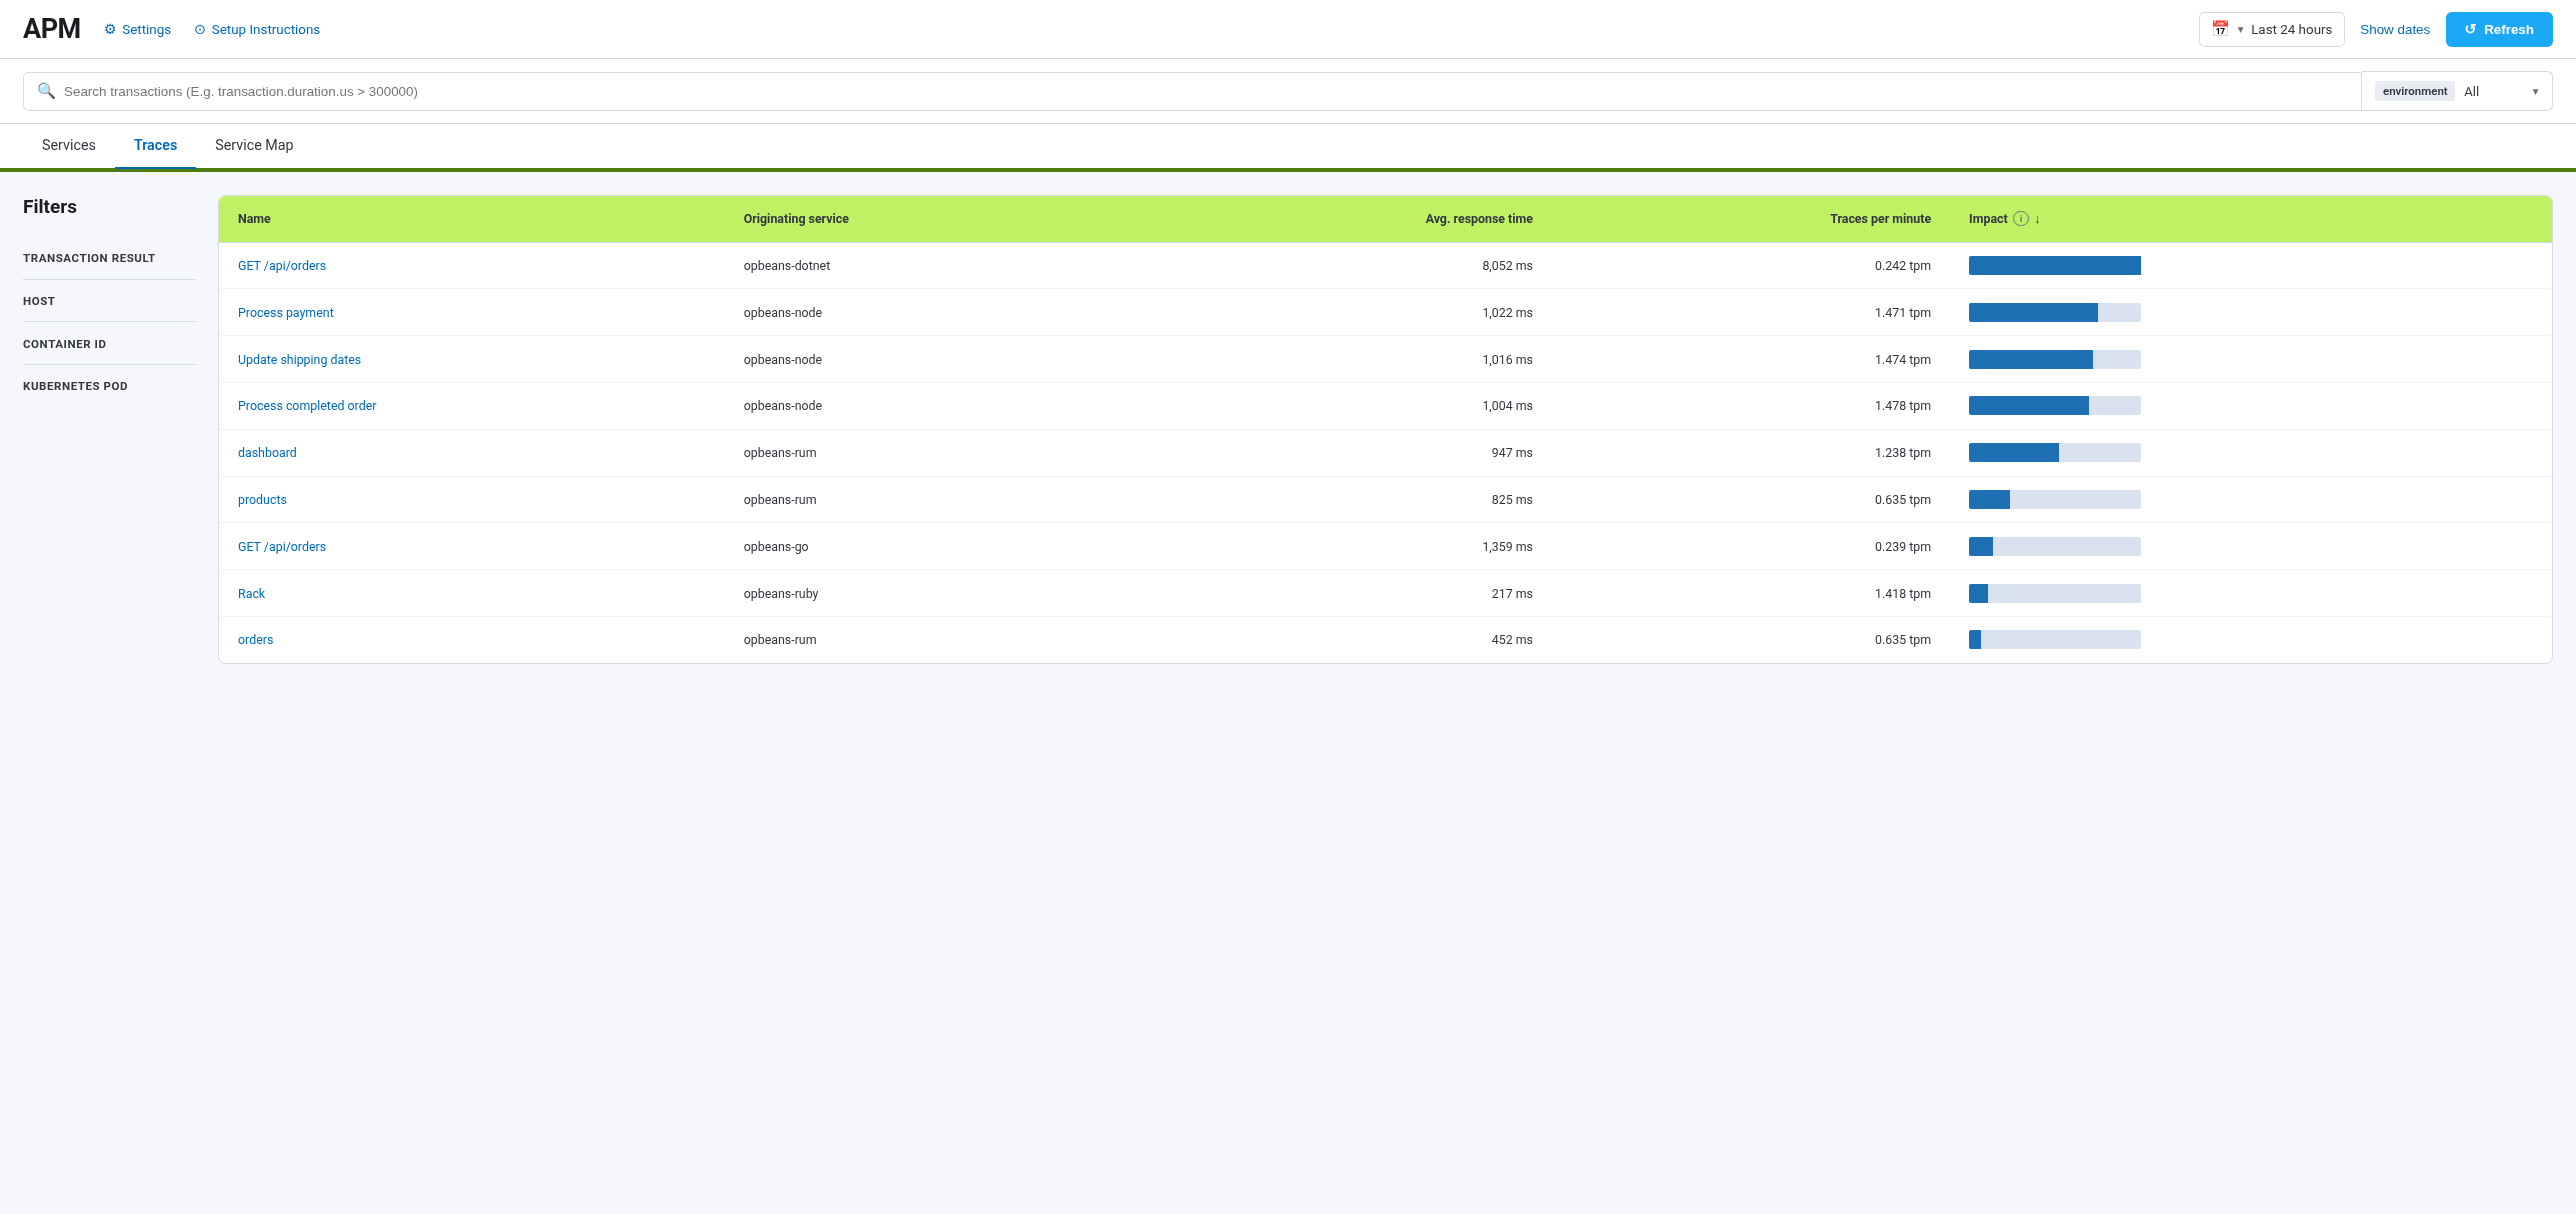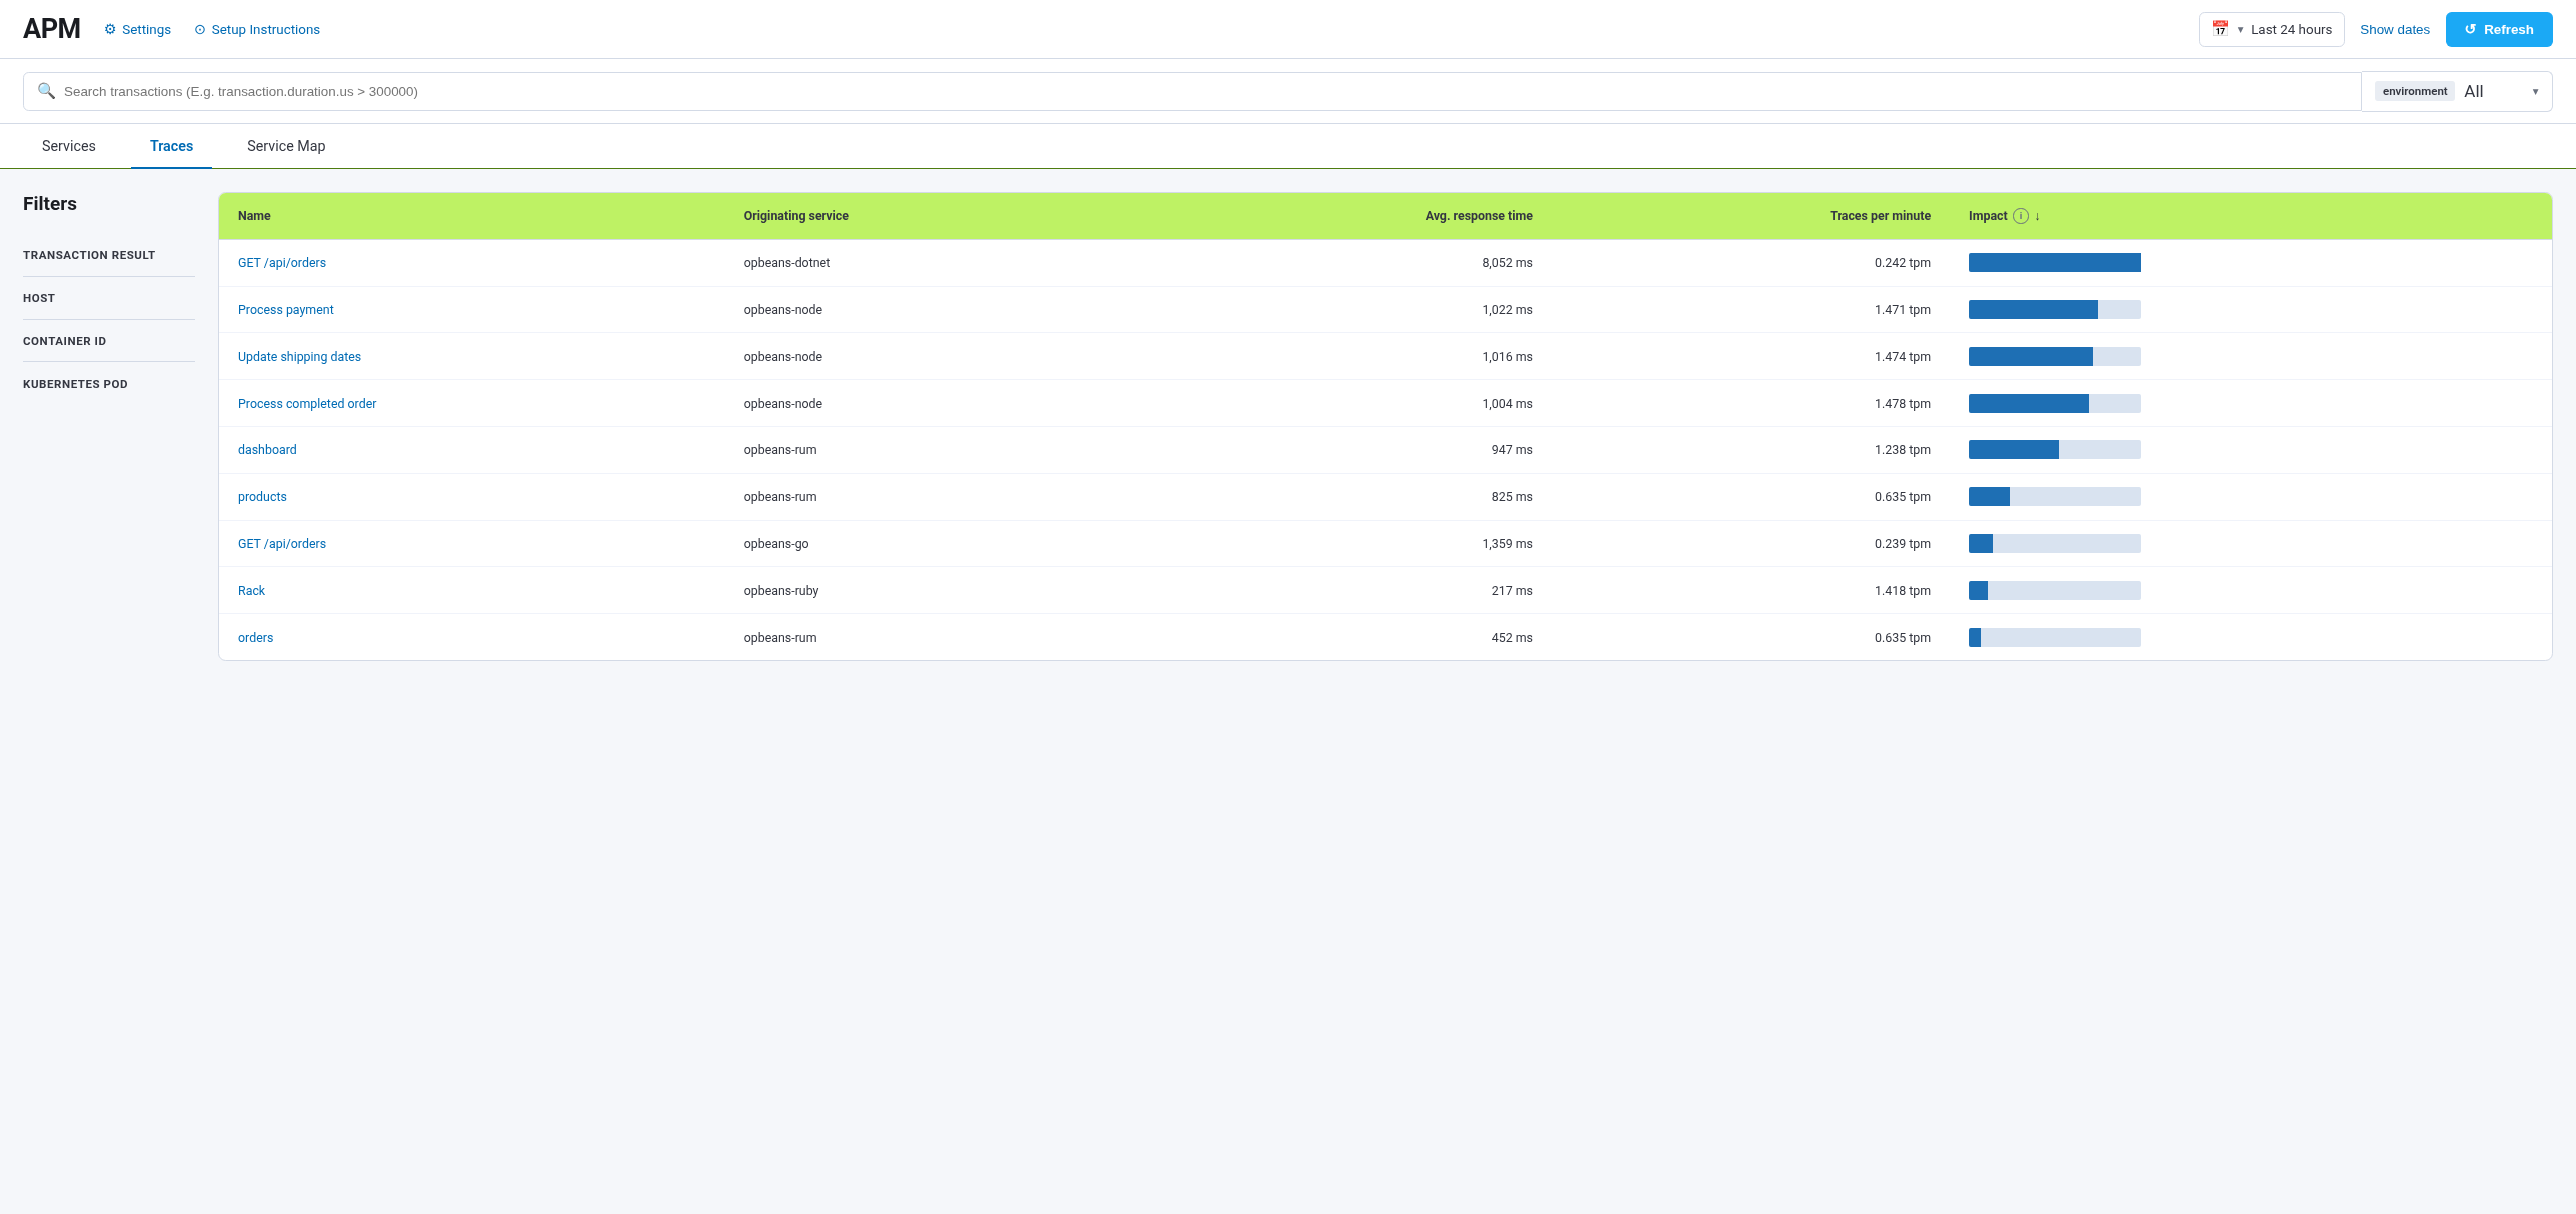--- a/index.html
+++ b/index.html
@@ -112,35 +112,35 @@
     }
     .env-label {
       background: #e9edf3;
       color: #343741;
       font-size: 11.5px;
       font-weight: 600;
       padding: 2.9px 7.6px;
       border-radius: 2.9px;
     }
     .env-value {
-      font-size: 17px;
+      font-size: 13px;
       color: #343741;
       flex: 1;
     }
     .chevron-icon {
       color: #69707d;
       font-size: 11.5px;
     }
     .tabs-bar {
       background: #fff;
-      border-bottom: 1px solid #4d7c0f;
+      border-bottom: 4px solid #4d7c0f;
       padding: 0 23px;
       display: flex;
       align-items: flex-end;
-      gap: 16px;
+      gap: 0;
     }
     .tab {
       padding: 13.4px 19px;
       font-size: 14.3px;
       cursor: pointer;
       color: #343741;
       border-bottom: 2.9px solid transparent;
       margin-bottom: -1px;
     }
     .tab.active {

